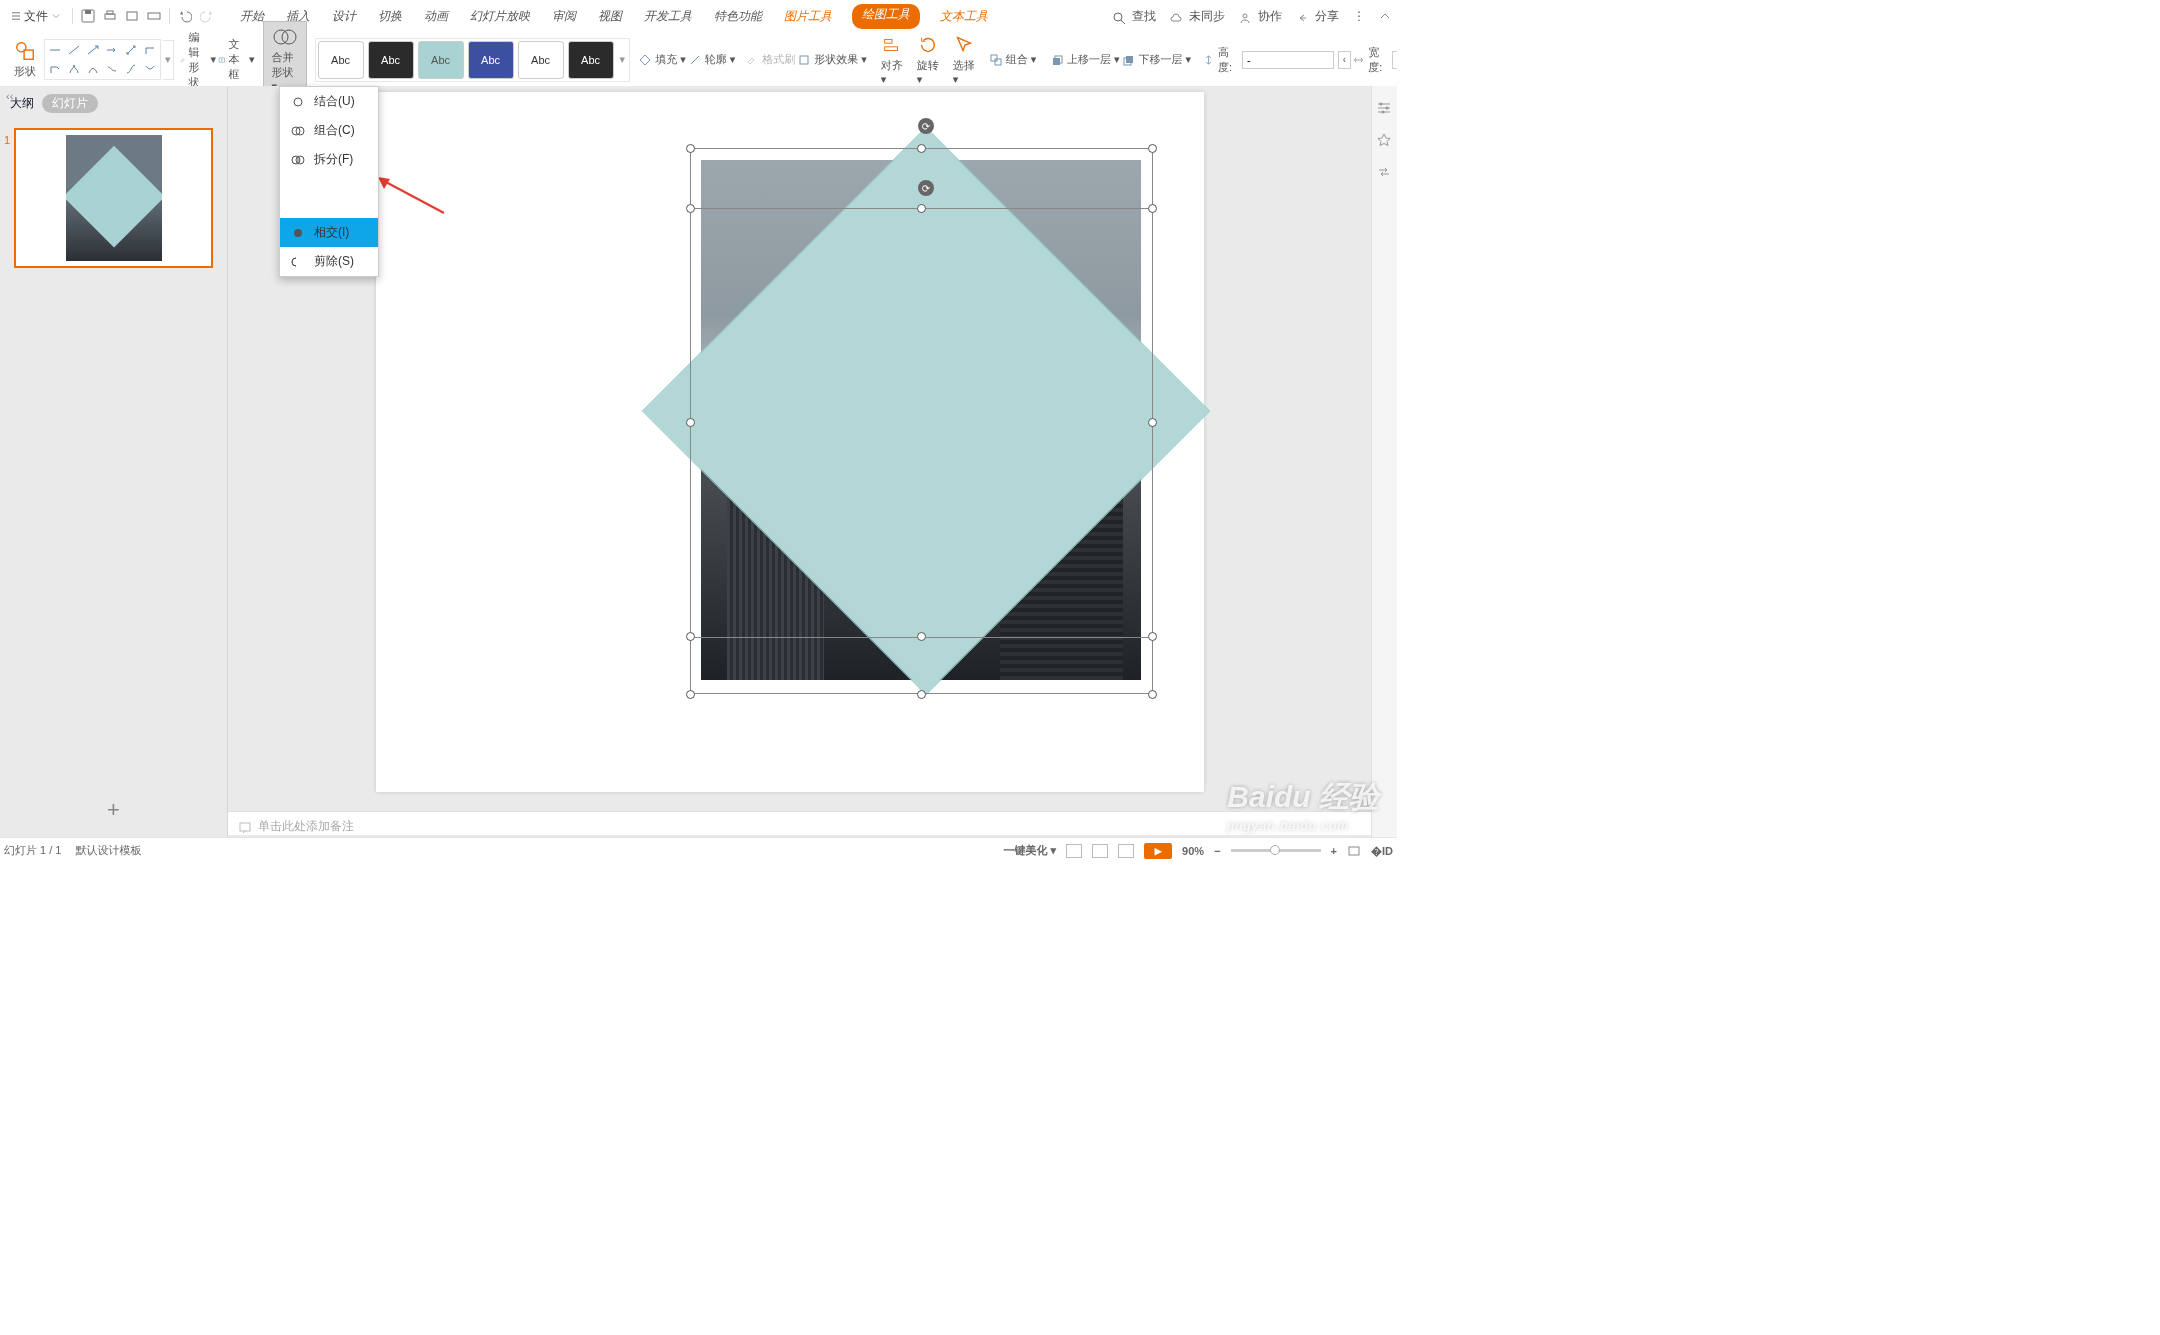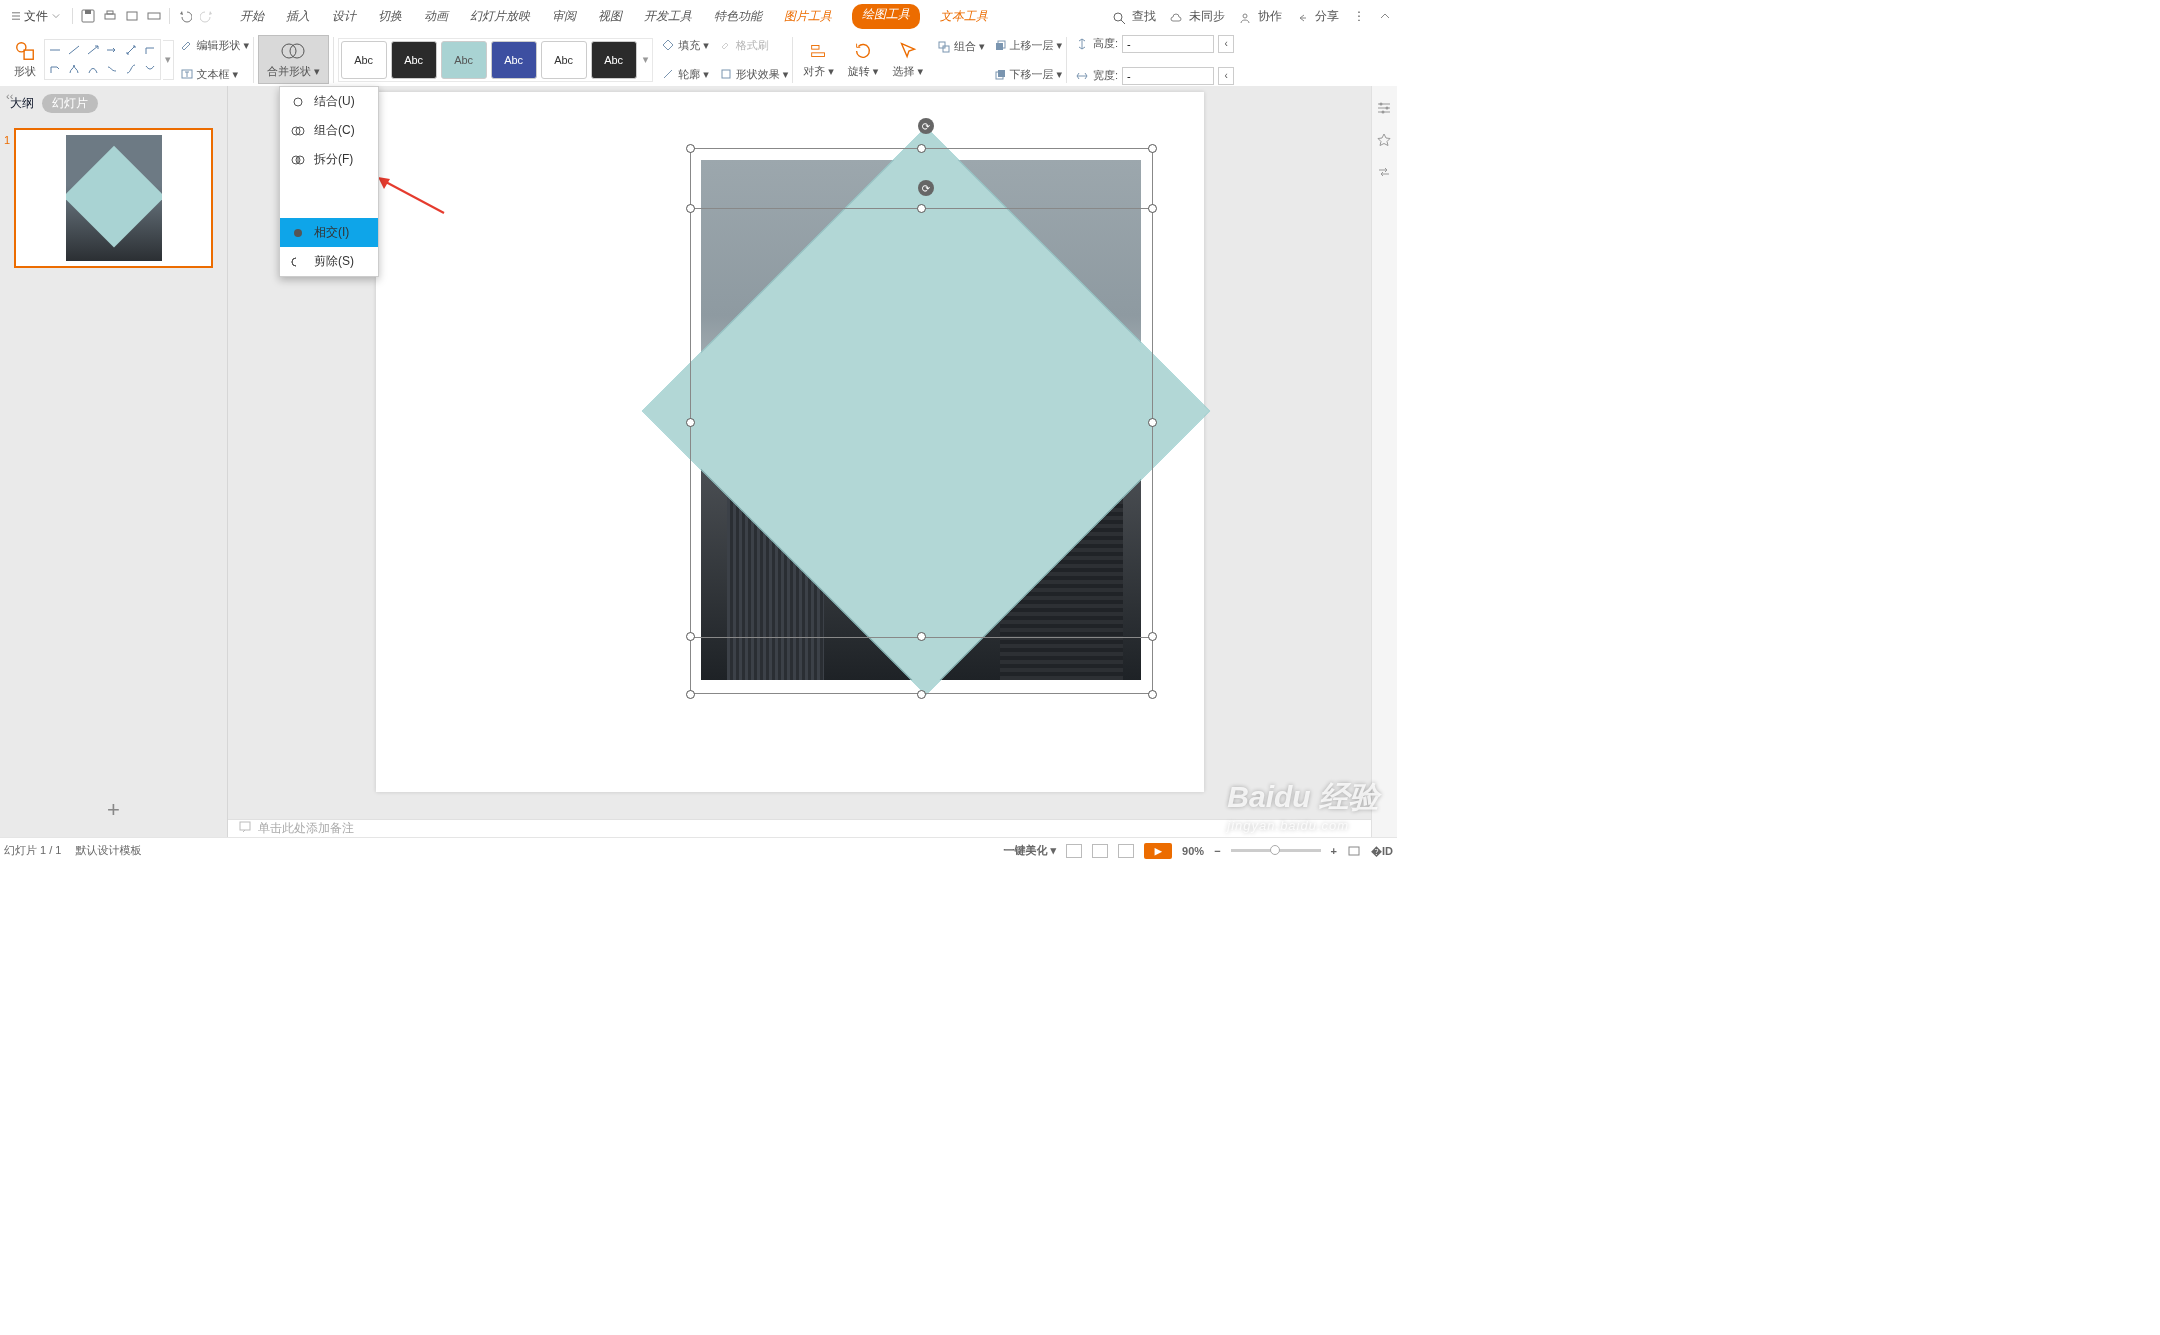--- a/index.html
+++ b/index.html
@@ -19,21 +19,21 @@
 .menubar .right .itm { display:flex; align-items:flex-end; gap:6px; cursor:pointer; }
 
 
 .ribbon { height:56px; border-bottom:1px solid #e0e0e0; display:flex; align-items:center; padding:0 8px; gap:2px; font-size:11px; color:#555; }
 .ribbon .vsep { width:1px; height:46px; background:#e3e3e3; margin:0 2px; }
 .ribbon .big-btn { display:flex; flex-direction:column; align-items:center; gap:2px; padding:2px 6px; cursor:pointer; }
 .ribbon .big-btn .ic { width:22px; height:22px; color:#ec6c00; }
 .shape-gallery { display:grid; grid-template-columns:repeat(6,18px); grid-auto-rows:18px; gap:1px; padding:1px; border:1px solid #e5e5e5; }
 .shape-gallery .c { border:1px solid transparent; display:flex; align-items:center; justify-content:center; color:#5b7fa6; font-size:12px; }
 .shape-gallery .c svg { width:14px; height:14px; }
-.ribbon .small-stack { display:flex; flex-direction:column; gap:14px; margin-left:4px; }
+.ribbon .small-stack { display:flex; flex-direction:row; gap:2px; margin-left:4px; }
 .ribbon .small-stack .row { display:flex; align-items:center; gap:3px; cursor:pointer; }
 .merge-btn { display:flex; flex-direction:column; align-items:center; padding:4px 8px; background:#d9d9d9; border:1px solid #bfbfbf; cursor:pointer; gap:2px; }
 .style-gallery { display:flex; gap:4px; align-items:center; border:1px solid #e8e8e8; padding:2px; }
 .style-gallery .st { width:46px; height:38px; border:1px solid #ccc; border-radius:3px; display:flex; align-items:center; justify-content:center; font-size:11px; cursor:pointer; }
 .st1{background:#fff;color:#333}.st2{background:#2b2b2b;color:#fff}.st3{background:#a9d3d3;color:#555}.st4{background:#3d4fa1;color:#fff}.st5{background:#fff;color:#333}.st6{background:#2b2b2b;color:#fff}
 .ribbon .mini { display:flex; align-items:center; gap:3px; cursor:pointer; white-space:nowrap; }
 .ribbon .mini .ic { width:14px; height:14px; color:#7a95b0; }
 .dim-row { display:flex; align-items:center; gap:4px; }
 .dim-row input { width:92px; height:18px; border:1px solid #ccc; font-size:11px; padding:0 4px; }
 .dim-row .spn { width:16px; height:18px; border:1px solid #ccc; display:flex; align-items:center; justify-content:center; font-size:10px; }
@@ -79,21 +79,21 @@
 .rot { position:absolute; width:16px; height:16px; background:#666; border-radius:50%; color:#fff; display:flex; align-items:center; justify-content:center; font-size:10px; left:50%; transform:translateX(-50%); }
 
 
 .arrow { position:absolute; left:376px; top:175px; width:70px; height:40px; pointer-events:none; }
 
 
 .rstrip { position:absolute; right:0; top:86px; width:26px; bottom:26px; background:#f5f5f5; border-left:1px solid #e0e0e0; display:flex; flex-direction:column; align-items:center; gap:14px; padding-top:14px; }
 .rstrip .b { width:18px; height:18px; color:#888; cursor:pointer; }
 
 
-.notes { position:absolute; left:228px; right:26px; bottom:20px; height:24px; background:#fff; border-top:1px solid #e0e0e0; display:flex; align-items:flex-start; padding:0 10px; font-size:12px; color:#aaa; }
+.notes { position:absolute; left:228px; right:26px; bottom:28px; height:24px; background:#fff; border-top:1px solid #e0e0e0; display:flex; align-items:flex-end; padding:0 10px; font-size:12px; color:#aaa; }
 
 
 .status { position:absolute; left:0; right:0; bottom:0; height:26px; background:#fff; border-top:1px solid #e5e5e5; display:flex; align-items:center; padding:0 4px; font-size:11px; color:#666; gap:14px; }
 .status .right { margin-left:auto; display:flex; align-items:center; gap:10px;font-weight:bold; }
 .status .play { width:28px; height:16px; background:#ec6c00; border-radius:2px; color:#fff; display:flex; align-items:center; justify-content:center; font-size:9px; }
 .status .slider { width:90px; height:3px; background:#ccc; position:relative; }
 .status .slider .k { position:absolute; left:44%; top:-4px; width:10px; height:10px; background:#fff; border:1px solid #aaa; border-radius:50%; }
 .status .vw { width:16px; height:14px; border:1px solid #bbb; }
 
 

